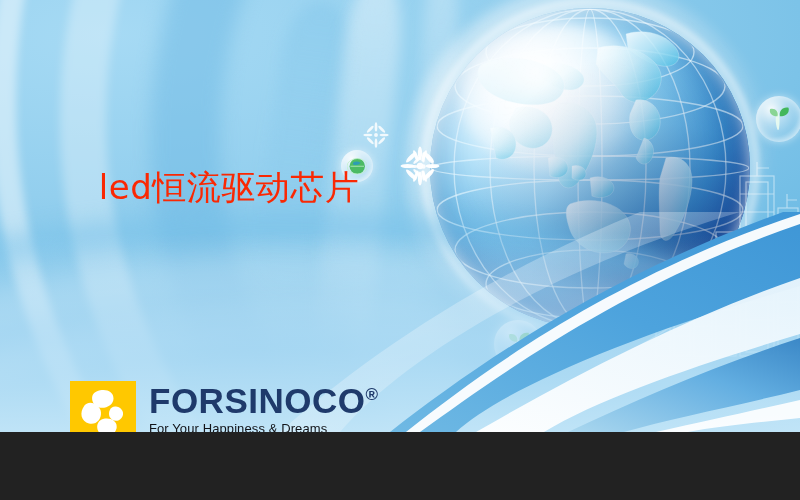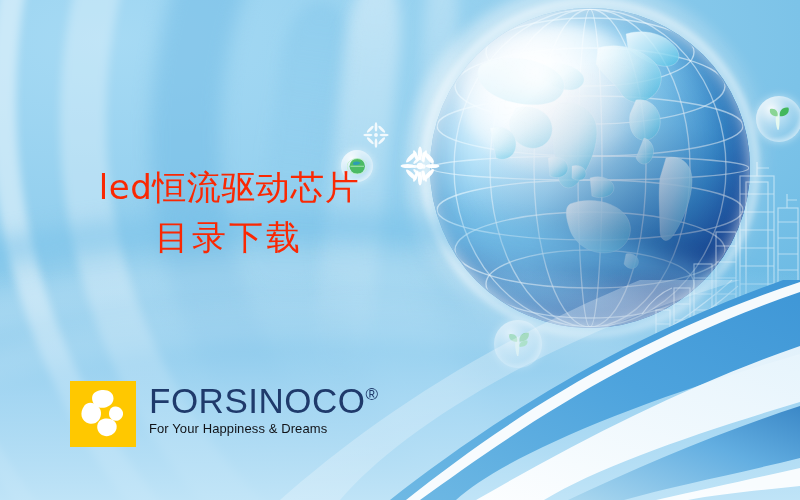--- a/index.html
+++ b/index.html
@@ -4,21 +4,21 @@
 <title>FORSINOCO LED Banner</title>
 <style>
   * { margin:0; padding:0; box-sizing:border-box; }
   html,body{
     background:#222;
     font-family:"Liberation Sans", sans-serif;
   }
   #banner{
     position:relative;
     width:800px;
-    height:500px;
+    height:432px;
     overflow:hidden;
     background:#93cfee;
   }
 
   
   .bg-base{
     position:absolute; inset:0;
     background:
       radial-gradient(120% 90% at 14% 8%,  #a6daf4 0%, #93cfee 42%, #7cc3e8 72%, #64b6e2 100%);
   }
@@ -199,21 +199,21 @@
     background:#ffc800;
     flex:0 0 auto;
     position:relative;
   }
   #logo-text{
     margin-left:13px;
     padding-top:2px;
   }
   #logo-word{
     font-family:"Liberation Sans", sans-serif;
-    font-weight:normal;
+    font-weight:bold;
     font-size:35px;
     color:#1f3a6b;
     letter-spacing:.5px;
     line-height:1;
     white-space:nowrap;
   }
   #logo-word .reg{
     font-size:17px;
     vertical-align:super;
     letter-spacing:0;
@@ -447,21 +447,20 @@
 
     <path d="M288 220 C360 186 440 152 520 126 L520 178 C456 194 392 206 344 220 Z" fill="url(#rb3)" opacity=".9"></path>
 
     <path d="M376 220 C430 208 476 198 520 188 L520 206 C482 210 438 214 408 220 Z" fill="#ffffff" fill-opacity=".9"></path>
 
     <path d="M0 220 C80 150 190 70 360 0 L460 0 C260 60 120 150 60 220 Z" fill="url(#rb4)" opacity=".45"></path>
   </svg>
 
   <div id="headline">
     <span class="l1">led恒流驱动芯片</span>
-    <span class="l2">目录下载</span>
   </div>
 
   <div id="logo">
     <div id="logo-mark">
       <svg viewBox="0 0 66 66" width="66" height="66">
         <g fill="#ffffff">
 
           <path d="M26.5 10.5 C35 7 43.5 10 43.5 17.5 C43.5 24 36 28 29 26.5
                    C22 25 19 13.5 26.5 10.5 Z"></path>
 

